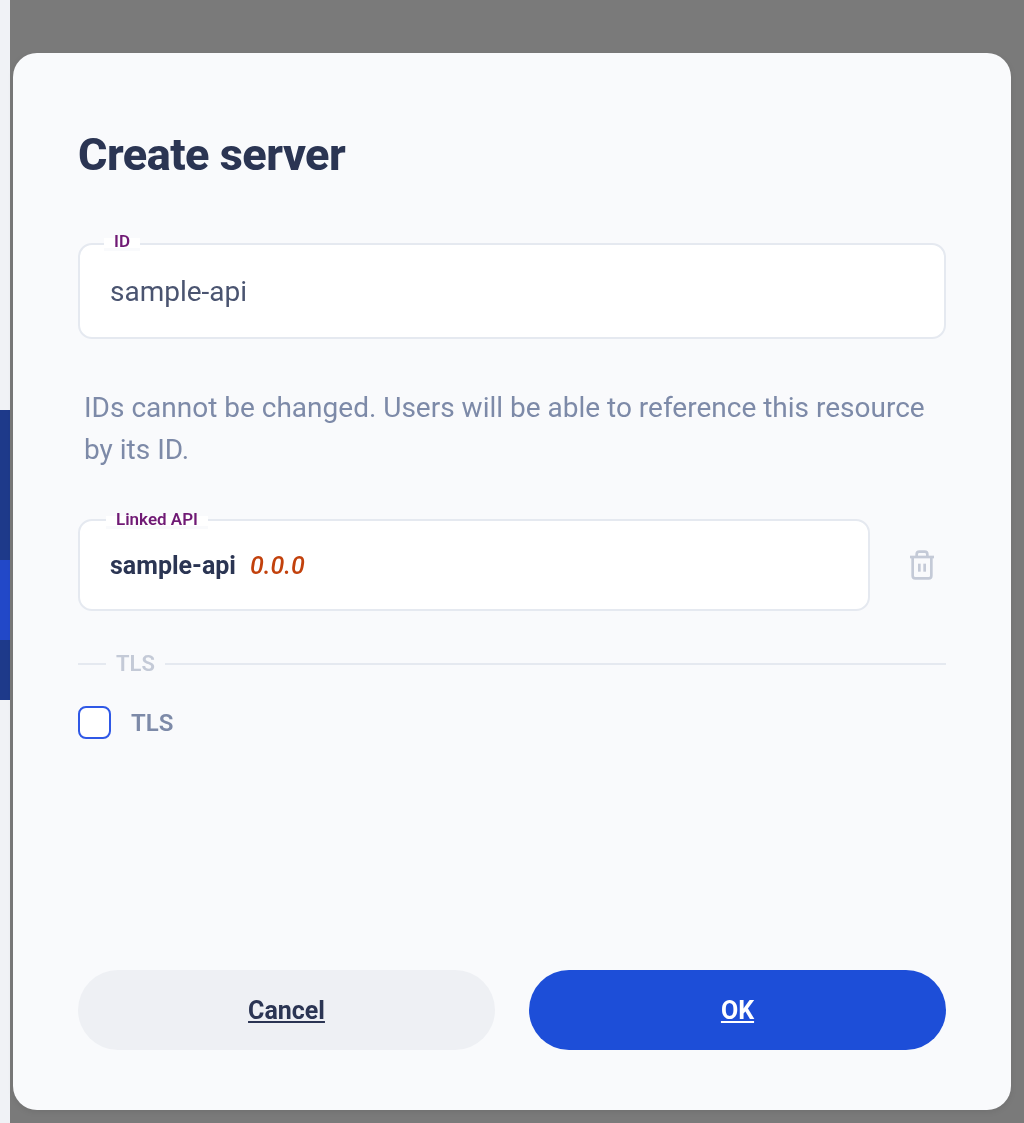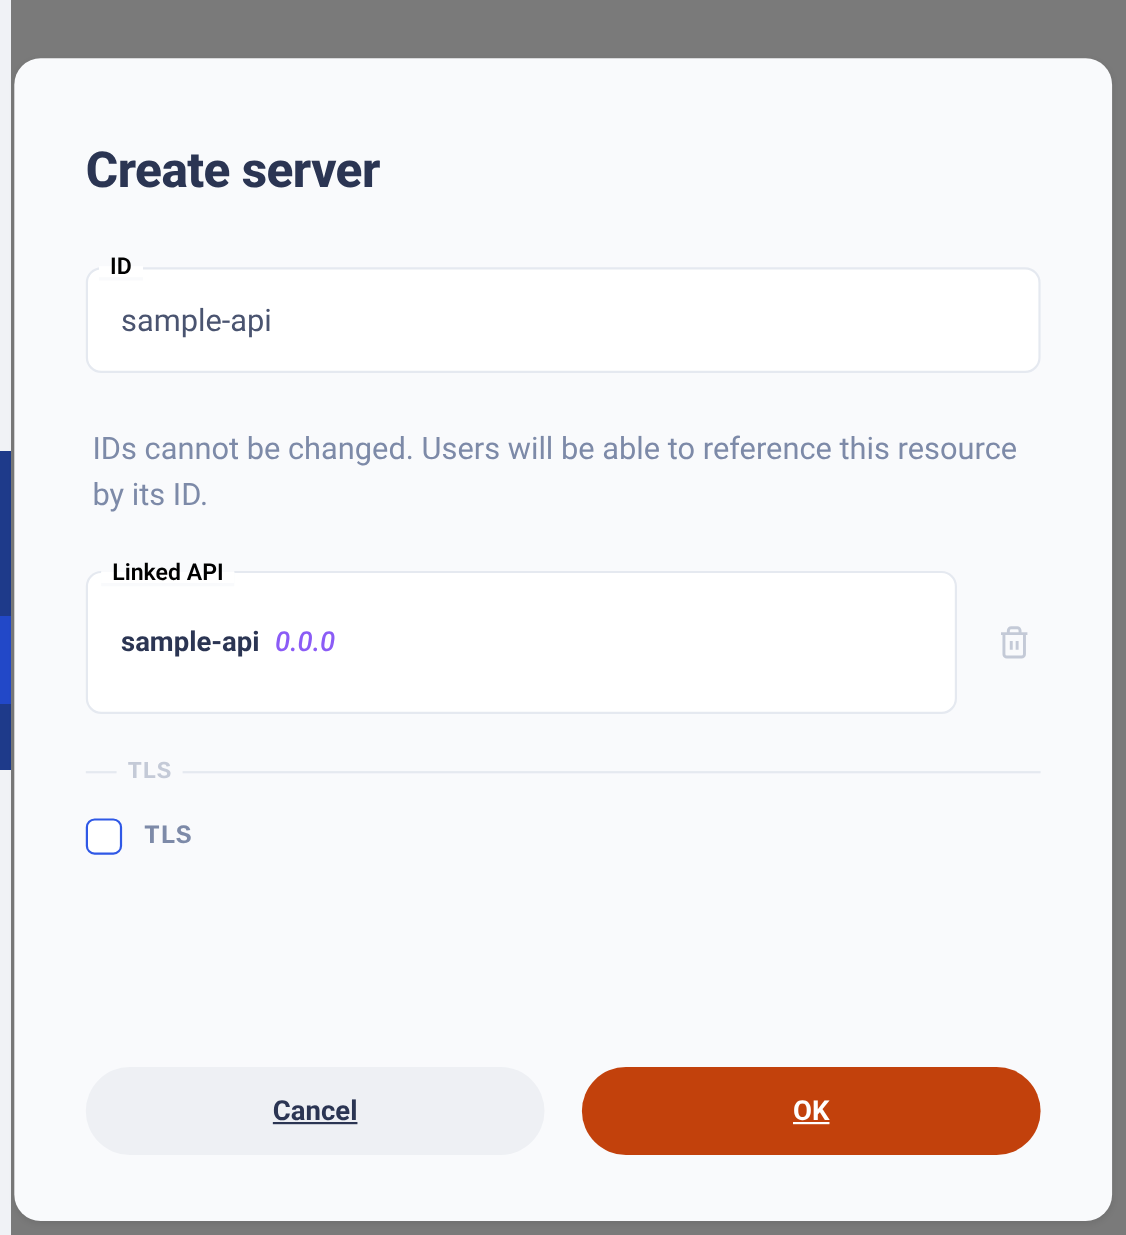--- a/index.html
+++ b/index.html
@@ -72,26 +72,26 @@
       margin-bottom: 62px;
       letter-spacing: -0.5px;
     }
     .form-group {
       position: relative;
       margin-bottom: 24px;
     }
     .floating-label {
       position: absolute;
       top: -12px;
-      left: 12px;
+      left: 26px;
       background: #f9fafc;
       padding: 0 10px;
-      font-size: 21px;
+      font-size: 17px;
       font-weight: 600;
-      color: #000000;
+      color: #701a75;
       z-index: 2;
     }
     .floating-label::before {
       content: '';
       position: absolute;
       left: 0;
       right: 0;
       bottom: 3px;
       height: 10px;
       background: #fff;
@@ -121,60 +121,59 @@
     .linked-group {
       margin-bottom: 40px;
     }
     .linked-row {
       display: flex;
       align-items: center;
       gap: 28px;
     }
     .linked-card {
       flex: 1;
-      height: 130px;
+      height: 92px;
       border: 2px solid #e5e9f0;
       border-radius: 14px;
       background: #fff;
       padding: 4px 30px;
       display: flex;
       align-items: center;
       gap: 14px;
       position: relative;
     }
     .linked-name {
       font-size: 25px;
       font-weight: 700;
       color: #2b3553;
     }
     .linked-version {
       font-size: 25px;
       font-style: italic;
-      color: #8b5cf6;
+      color: #c2410c;
       font-weight: 500;
     }
     .trash-button {
       background: none;
       border: none;
       cursor: pointer;
       padding: 8px;
       display: flex;
       align-items: center;
       justify-content: center;
     }
     .trash-button svg {
       width: 32px;
       height: 32px;
       stroke: #c4cad7;
       fill: none;
       stroke-width: 2;
     }
     .tls-section {
       margin-bottom: 20px;
-      font-family: Liberation Mono, monospace;
     }
     .section-header {
       display: flex;
       align-items: center;
       margin-bottom: 30px;
     }
     .section-line-left {
       width: 28px;
       height: 2px;
       background: #e5e9f0;
@@ -223,21 +222,21 @@
       font-weight: 700;
       cursor: pointer;
       font-family: inherit;
       text-decoration: underline;
     }
     .btn-cancel {
       background: #eef0f4;
       color: #2b3553;
     }
     .btn-ok {
-      background: #c2410c;
+      background: #1d4ed8;
       color: #fff;
     }
   </style>
 </head>
 <body>
 
 <div class="backdrop-light"></div>
 <div class="backdrop-sidebar"></div>
 <div class="backdrop-highlight"></div>
 <div class="backdrop-light2"></div>

